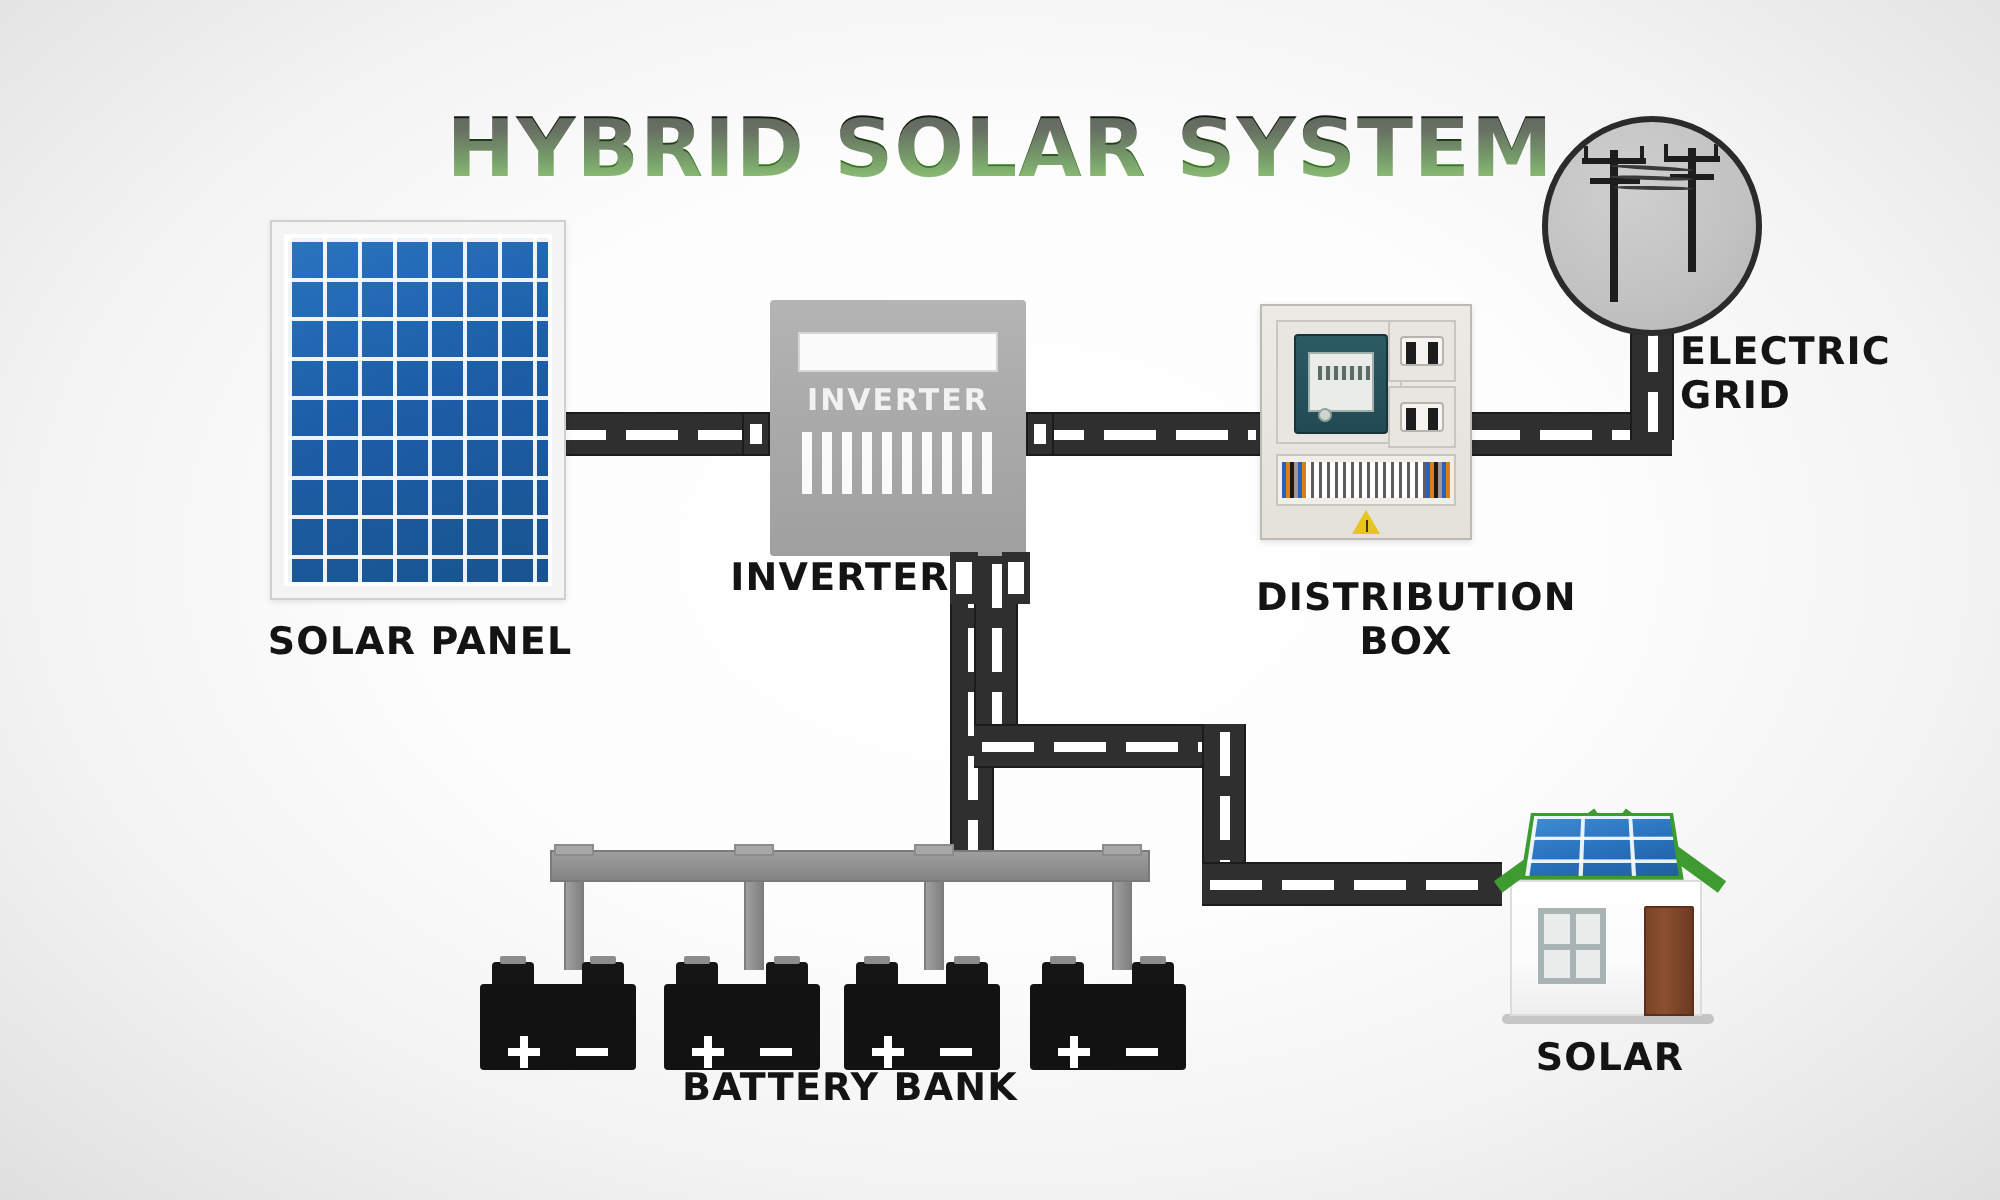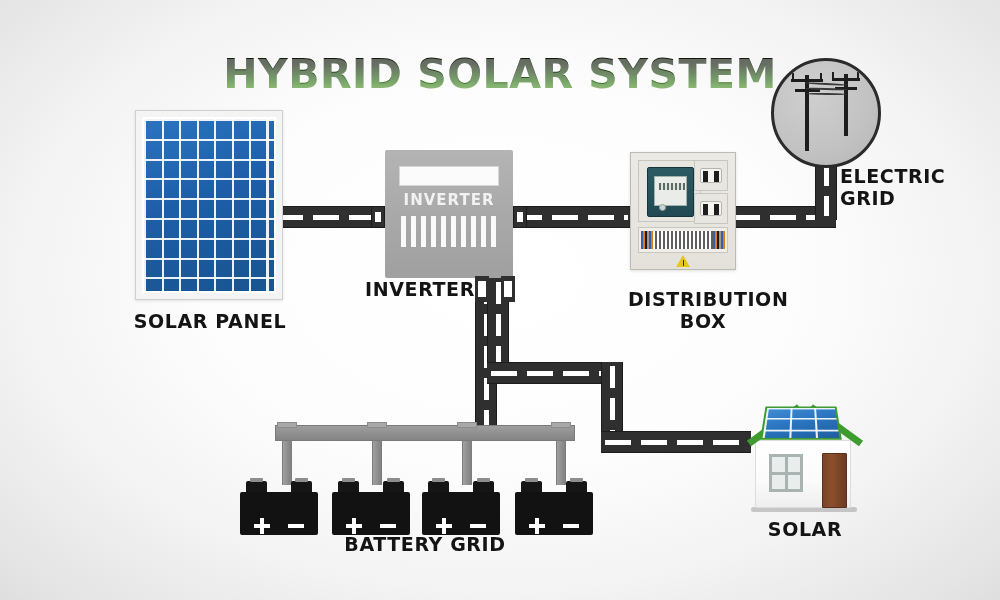--- a/index.html
+++ b/index.html
@@ -461,21 +461,21 @@
     </div>
     <div class="abs battery" style="left:240px; top:56px;">
       <div class="abs batt-term left"></div>
       <div class="abs batt-term right"></div>
       <div class="abs batt-body">
         <div class="plus"></div>
         <div class="minus"></div>
       </div>
     </div>
   </div>
-  <div class="abs label" style="left:285px; top:533px; width:280px;">BATTERY GRID</div>
+  <div class="abs label" style="left:285px; top:533px; width:280px;">BATTERY BANK</div>
 
   <div class="abs" id="house" style="left:745px; top:392px;">
     <div class="abs" id="house-shadow"></div>
     <div class="abs" id="house-wall"></div>
     <div class="abs" id="roof-green-l"></div>
     <div class="abs" id="roof-green-r"></div>
     <div class="abs" id="roof-panel"></div>
     <div class="abs" id="house-window"></div>
     <div class="abs" id="house-door"></div>
   </div>

